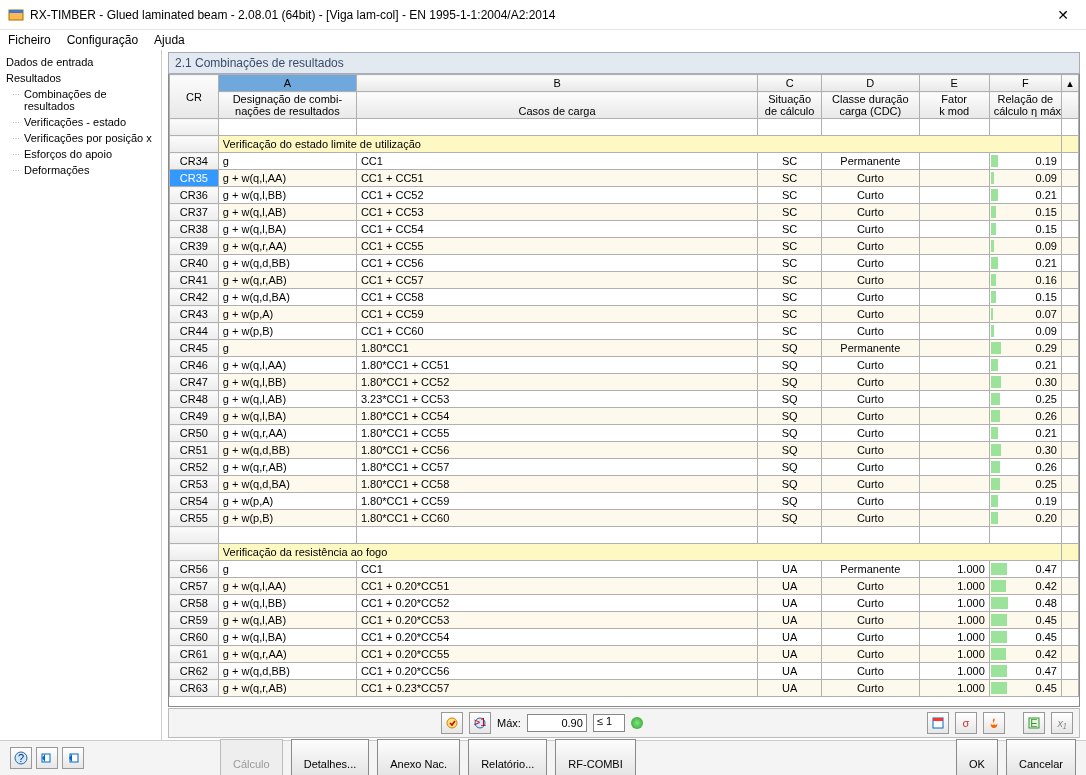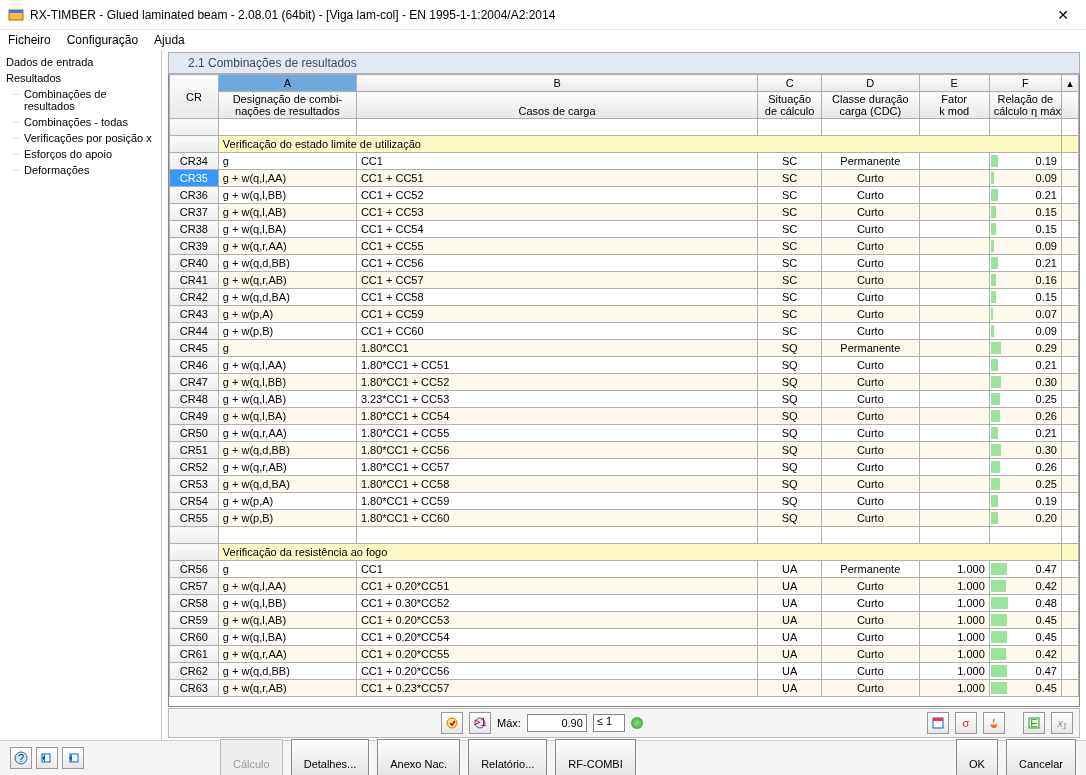--- a/index.html
+++ b/index.html
@@ -15,21 +15,21 @@
 
 .main { display: flex; height: 690px; }
 
 .sidebar { width: 162px; border-right: 1px solid #ccc; padding: 4px 2px; overflow: auto; }
 .sidebar .tree-root { font-size: 11px; color: #000; padding: 2px 4px; cursor: pointer; }
 .sidebar .tree-item { font-size: 11px; color: #000; padding: 2px 4px 2px 22px; cursor: pointer; position: relative; }
 .sidebar .tree-item::before { content: "…"; position: absolute; left: 10px; color: #888; font-size: 8px; }
 
 .content { flex: 1; display: flex; flex-direction: column; padding: 2px 6px; }
 
-.panel-title { background: #e3e9f0; border: 1px solid #aab; padding: 3px 19px; font-size: 12px; color: #3a4a6a; font-weight: 500; }
+.panel-title { background: #e3e9f0; border: 1px solid #aab; padding: 3px 6px; font-size: 12px; color: #3a4a6a; font-weight: 500; }
 
 .grid-wrap { flex: 1; border: 1px solid #888; border-top: none; overflow: hidden; position: relative; }
 .grid-scroll { height: 100%; overflow-y: auto; overflow-x: hidden; }
 
 table { border-collapse: collapse; width: 100%; table-layout: fixed; }
 th, td { border: 1px solid #b0b0b0; padding: 1px 4px; height: 17px; font-size: 11px; white-space: nowrap; overflow: hidden; }
 th { background: #f8f8f8; font-weight: normal; text-align: center; }
 th.colhead { background: linear-gradient(#fcfcfc,#e8e8e8); }
 th.colA { background: #6fa8dc; color: #000; }
 
@@ -86,21 +86,21 @@
   <span>Configuração</span>
   <span>Ajuda</span>
 </div>
 
 <div class="main">
   <div class="sidebar">
     <div class="tree-root">Dados de entrada</div>
     <div class="tree-root">Resultados</div>
     <div id="tree-results">
         <div class="tree-item">Combinações de resultados</div>
-        <div class="tree-item">Combinações - todas</div>
+        <div class="tree-item">Verificações - estado</div>
         <div class="tree-item">Verificações por posição x</div>
         <div class="tree-item">Esforços do apoio</div>
         <div class="tree-item">Deformações</div>
       </div>
   </div>
 
   <div class="content">
     <div class="panel-title">2.1 Combinações de resultados</div>
 
     <div class="grid-wrap">
@@ -404,21 +404,21 @@
                 <td class="cell">CC1 + 0.20*CC51</td>
                 <td class="cell ctr">UA</td>
                 <td class="cell ctr">Curto</td>
                 <td class="cell num">1.000</td>
                 <td class="cell ratio"><span class="bar" style="width:21%"></span><span style="position:relative">0.42</span></td>
                 <td class="cell"></td>
               </tr>
               <tr class="odd">
                 <td class="cr">CR58</td>
                 <td class="cell">g + w(q,l,BB)</td>
-                <td class="cell">CC1 + 0.30*CC52</td>
+                <td class="cell">CC1 + 0.20*CC52</td>
                 <td class="cell ctr">UA</td>
                 <td class="cell ctr">Curto</td>
                 <td class="cell num">1.000</td>
                 <td class="cell ratio"><span class="bar" style="width:24%"></span><span style="position:relative">0.48</span></td>
                 <td class="cell"></td>
               </tr>
               <tr class="even">
                 <td class="cr">CR59</td>
                 <td class="cell">g + w(q,l,AB)</td>
                 <td class="cell">CC1 + 0.20*CC53</td>

